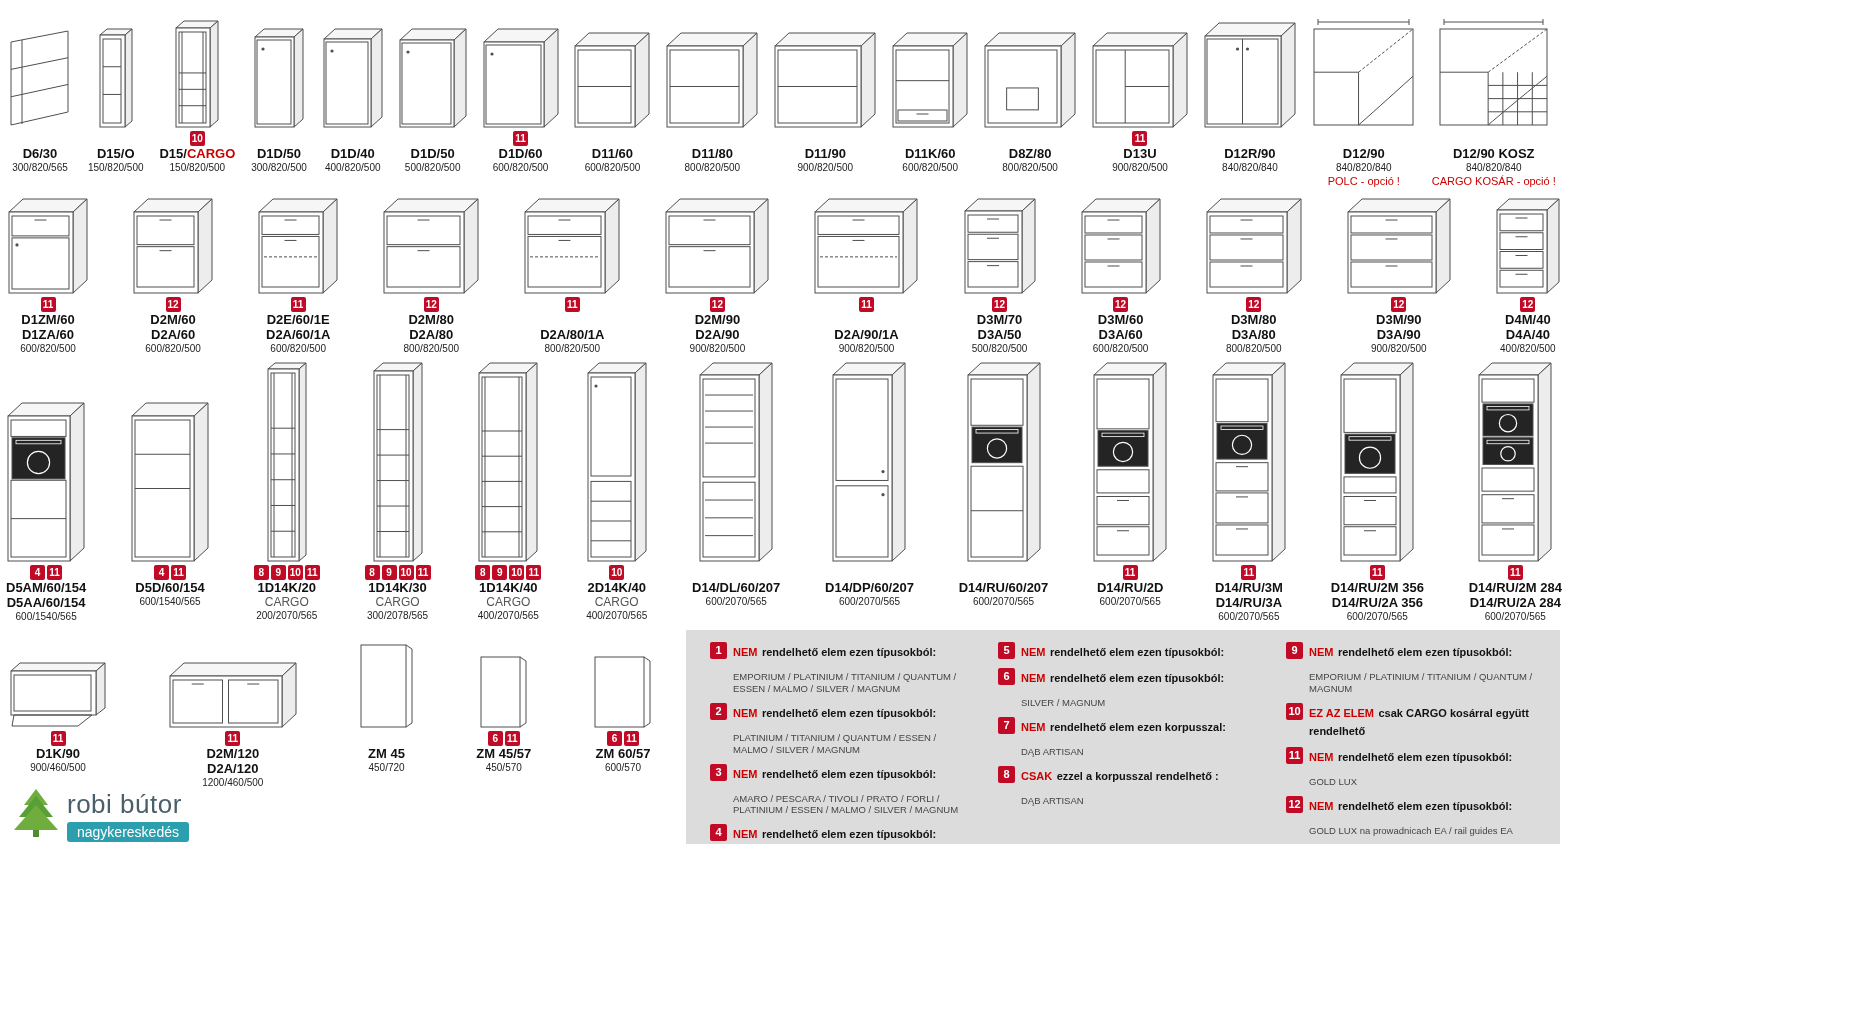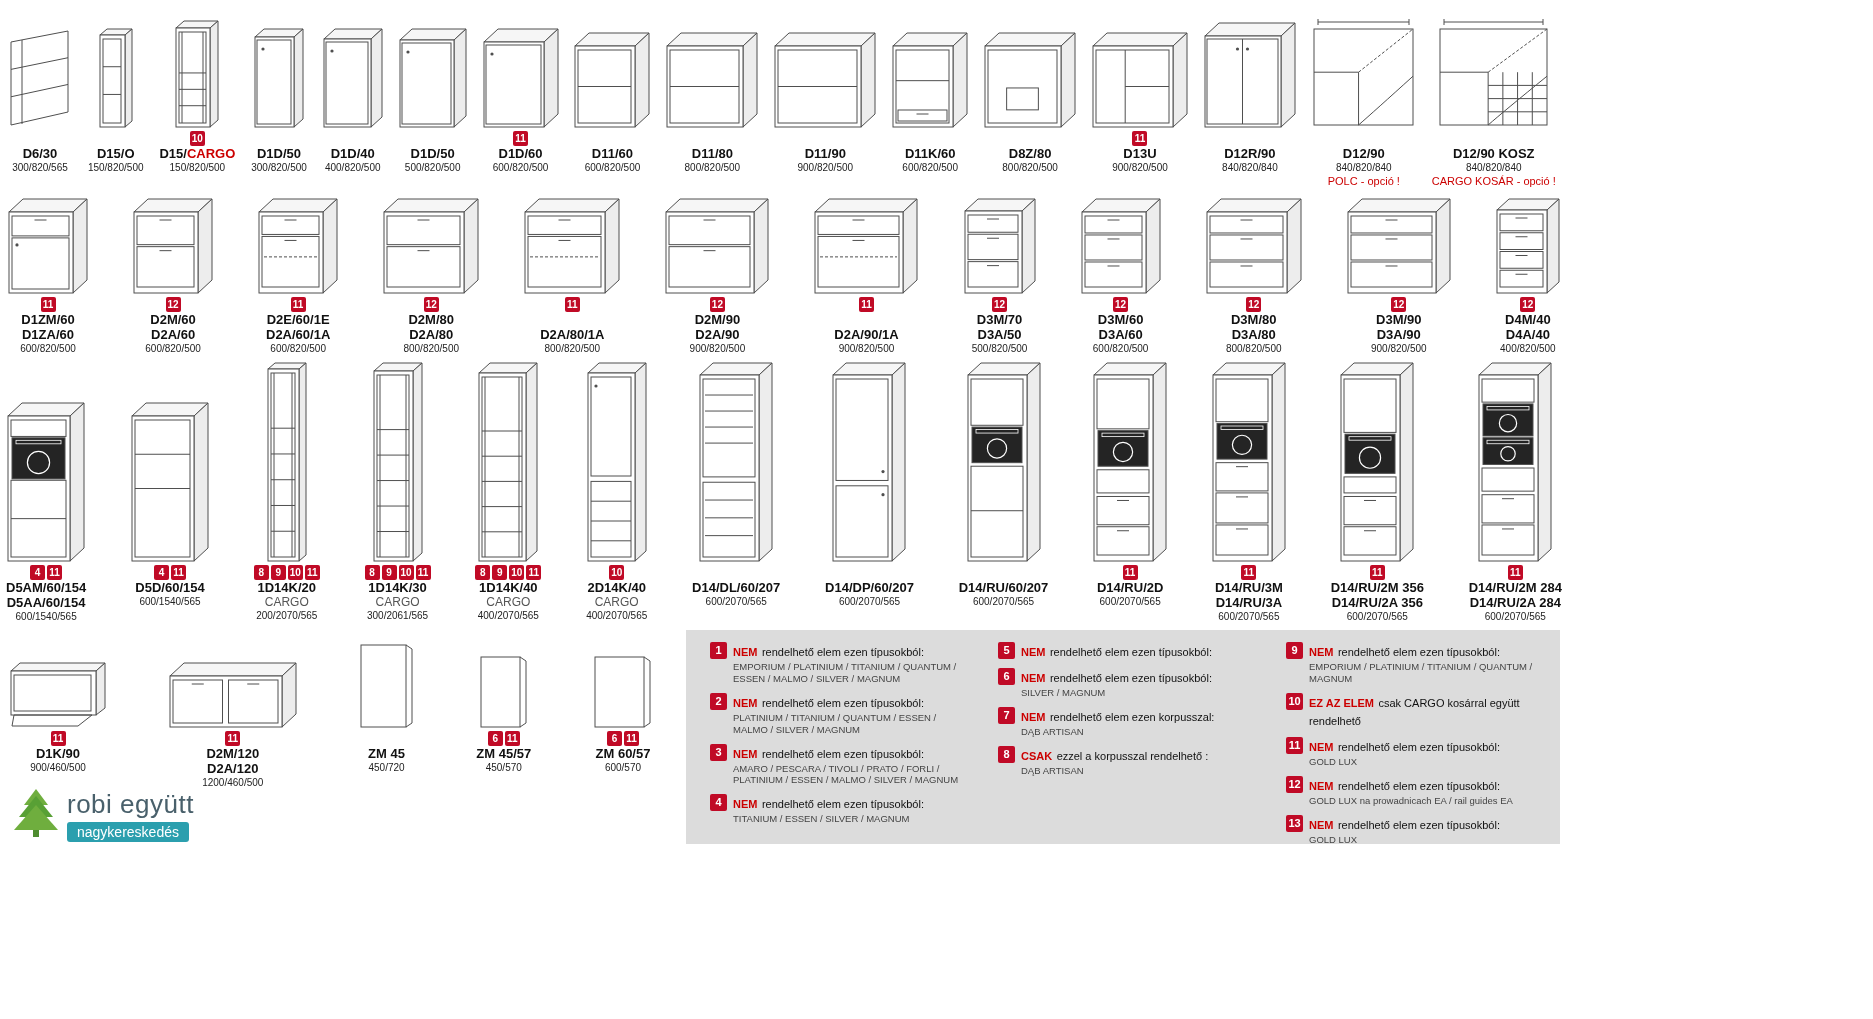--- a/index.html
+++ b/index.html
@@ -25,22 +25,22 @@
   .redtxt{color:var(--note-red)}
   .psub{font-size:12px;color:#555;line-height:14px}
   .pdims{font-size:10px;line-height:13px;color:#222;white-space:nowrap}
   .pnote{font-size:11px;font-weight:normal;color:var(--note-red);line-height:14px;white-space:nowrap}
   .legend{position:absolute;left:686px;top:630px;width:874px;height:214px;background:var(--legend-bg);padding:12px 14px 8px 24px;display:flex;gap:28px;overflow:hidden}
   .legend-col{flex:1;display:flex;flex-direction:column;gap:8px}
   .lentry{display:flex;gap:6px;align-items:flex-start}
   .lnum{flex:none;width:17px;height:17px;background:var(--badge-red);color:#fff;font-weight:bold;font-size:11px;line-height:17px;text-align:center;border-radius:2px}
   .ltext{flex:1}
   .llead{color:var(--note-red);font-weight:bold;font-size:11px}
-  .lhead{font-weight:normal;font-size:11px;color:#111}
-  .lbody{font-size:9.5px;color:#444;line-height:1.25;margin-top:1px}
+  .lhead{font-weight:bold;font-size:11px;color:#111}
+  .lbody{font-size:9.5px;color:#444;line-height:1.25;margin-top:11px}
   .logo{position:absolute;left:14px;top:788px;display:flex;align-items:center;gap:9px}
   .logo-title{font-size:26px;color:#49606b;letter-spacing:.5px}
   .logo-sub{display:inline-block;background:var(--logo-teal);color:#fff;font-size:14px;padding:2px 10px;border-radius:3px;margin-top:2px}
 </style>
 </head>
 <body>
 
 <div class="row" id="row0">
     <div class="item">
     <div class="drawing" style="width: 64px;">
@@ -767,21 +767,21 @@
         <span class="badge">8</span>
         <span class="badge">9</span>
         <span class="badge">10</span>
         <span class="badge">11</span>
       </div>
     <div class="names">
       <div class="pname"><span>1D14K/30</span></div>
 
     </div>
     <div class="psub">CARGO</div>
-    <div class="pdims">300/2061/565</div>
+    <div class="pdims">300/2078/565</div>
 
   </div>
     <div class="item">
     <div class="drawing" style="width: 60px;">
         <svg width="60" height="200" xmlns="http://www.w3.org/2000/svg">
           <polygon points="1,11 12,1 59,1 48,11" stroke="#4f4f4f" stroke-width="1" fill="#f6f6f6"></polygon>
           <polygon points="48,11 59,1 59,189 48,199" stroke="#4f4f4f" stroke-width="1" fill="#ededed"></polygon>
           <rect x="1" y="11" width="47" height="188" stroke="#4f4f4f" stroke-width="1" fill="#fff"></rect>
           <rect x="4" y="15" width="40" height="180" stroke="#4f4f4f" stroke-width="1" fill="#fff"></rect>
           <line x1="7" y1="15" x2="7" y2="195" stroke="#4f4f4f" stroke-width="1" fill="none"></line>
@@ -1241,16 +1241,16 @@
 <div class="logo">
   <span>
     <svg width="44" height="50" viewBox="0 0 44 50">
       <polygon points="22,1 34,17 10,17" fill="#6fae3e"></polygon>
       <polygon points="22,8 39,29 5,29" fill="#58a035"></polygon>
       <polygon points="22,17 44,42 0,42" fill="#6fae3e"></polygon>
       <rect x="19" y="42" width="6" height="7" fill="#4e8c2f"></rect>
     </svg>
   </span>
   <div>
-    <div class="logo-title">robi együtt</div>
+    <div class="logo-title">robi bútor</div>
     <div><span class="logo-sub">nagykereskedés</span></div>
   </div>
 </div>
 
 </body></html>

